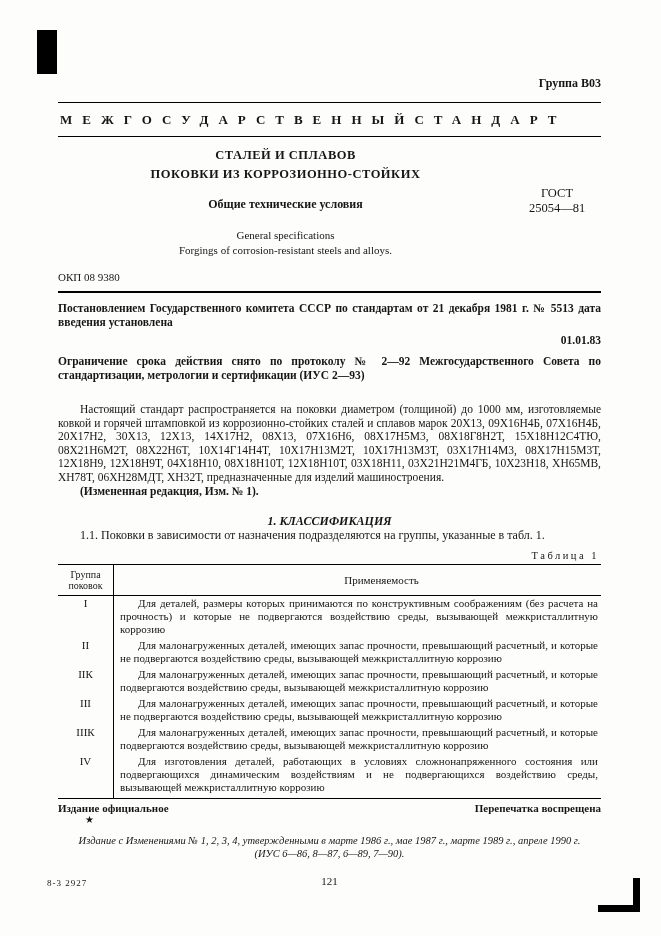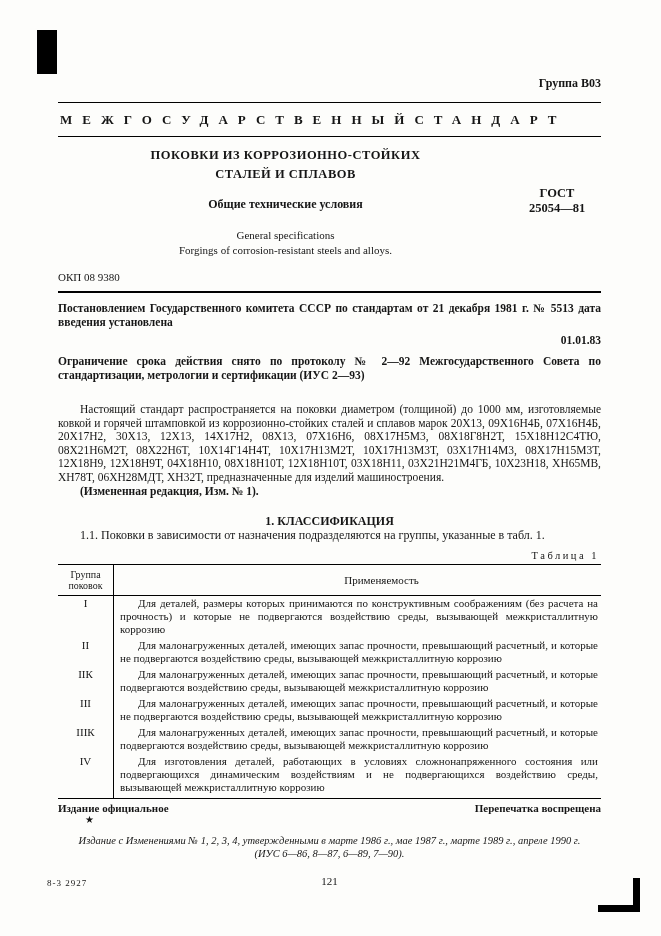--- a/index.html
+++ b/index.html
@@ -18,33 +18,33 @@
   .std-header { margin-top:11px; border-top:1.5px solid #000; border-bottom:1.5px solid #000;
                 padding:9px 2px 8px 2px; display:flex; 
                 font-weight:bold; font-size:13px; letter-spacing:10px; white-space:nowrap; }
 
   .title-block { display:flex; margin-top:9px; }
   .title-left { width:455px; }
   .doc-title { text-align:center; font-weight:bold; font-size:12.5px; line-height:19px; letter-spacing:0.5px; }
   .doc-subtitle { margin-top:13px; text-align:center; font-weight:bold; font-size:12px; }
   .doc-title-en { text-align:center; font-size:11px; line-height:15px; }
   .en-block { margin-top:16px; }
-  .gost-block { width:88px; padding-top:40px; text-align:center; font-weight:bold; font-size:12.5px; line-height:15px; }
+  .gost-block { width:88px; padding-top:40px; text-align:center; font-weight:normal; font-size:12.5px; line-height:15px; }
 
   .okp { margin-top:13px; font-size:11px; }
 
   .rule-thick { margin-top:8px; border-top:2px solid #000; }
 
   .para-bold { margin-top:9px; font-weight:bold; font-size:11.5px; line-height:13.5px; text-align:justify; }
   .date-right { margin-top:5px; font-weight:bold; font-size:11.5px; text-align:right; }
 
   .scope { margin-top:21px; font-size:11.5px; line-height:13.5px; text-align:justify; text-indent:22px; }
   .amendment { margin-top:1px; font-weight:bold; font-size:11.5px; line-height:13.5px; text-indent:22px; }
 
-  .section-heading { margin-top:15px; text-align:center; font-weight:bold; font-size:12px; }
+  .section-heading { margin-top:15px; text-align:center; font-weight:bold; font-size:12px;font-style:italic; }
   .clause { margin-top:0; font-size:12px; line-height:13.5px; text-indent:22px; }
 
   .table-caption { margin-top:8px; text-align:right; font-size:10.5px; letter-spacing:2.5px; padding-right:2px; }
 
   .gtable { margin-top:3px; border-top:1.3px solid #000; border-bottom:1.3px solid #000; font-size:11px; }
   .gt-header { display:flex; border-bottom:1px solid #000;gap:48px; }
   .gt-hc1 { width:56px; border-right:1px solid #000; display:flex; flex-direction:column;
             justify-content:center; text-align:center; font-size:10px; line-height:11px; padding:4px 1px; }
   .gt-hc2 { flex:1; display:flex; align-items:center; justify-content:center; font-size:11px; }
   .gt-row { display:flex; }
@@ -73,22 +73,22 @@
 
     <div class="group-label">Группа В03</div>
 
     <div class="std-header">
       <span>МЕЖГОСУДАРСТВЕННЫЙ</span>
       <span>СТАНДАРТ</span>
     </div>
 
     <div class="title-block">
       <div class="title-left">
+        <div class="doc-title">СТАЛЕЙ И СПЛАВОВ</div>
         <div class="doc-title">ПОКОВКИ ИЗ КОРРОЗИОННО-СТОЙКИХ</div>
-        <div class="doc-title">СТАЛЕЙ И СПЛАВОВ</div>
         <div class="doc-subtitle">Общие технические условия</div>
         <div class="en-block">
           <div class="doc-title-en">General specifications</div>
           <div class="doc-title-en">Forgings of corrosion-resistant steels and alloys.</div>
         </div>
       </div>
       <div class="gost-block">
         <div>ГОСТ</div>
         <div>25054—81</div>
       </div>

